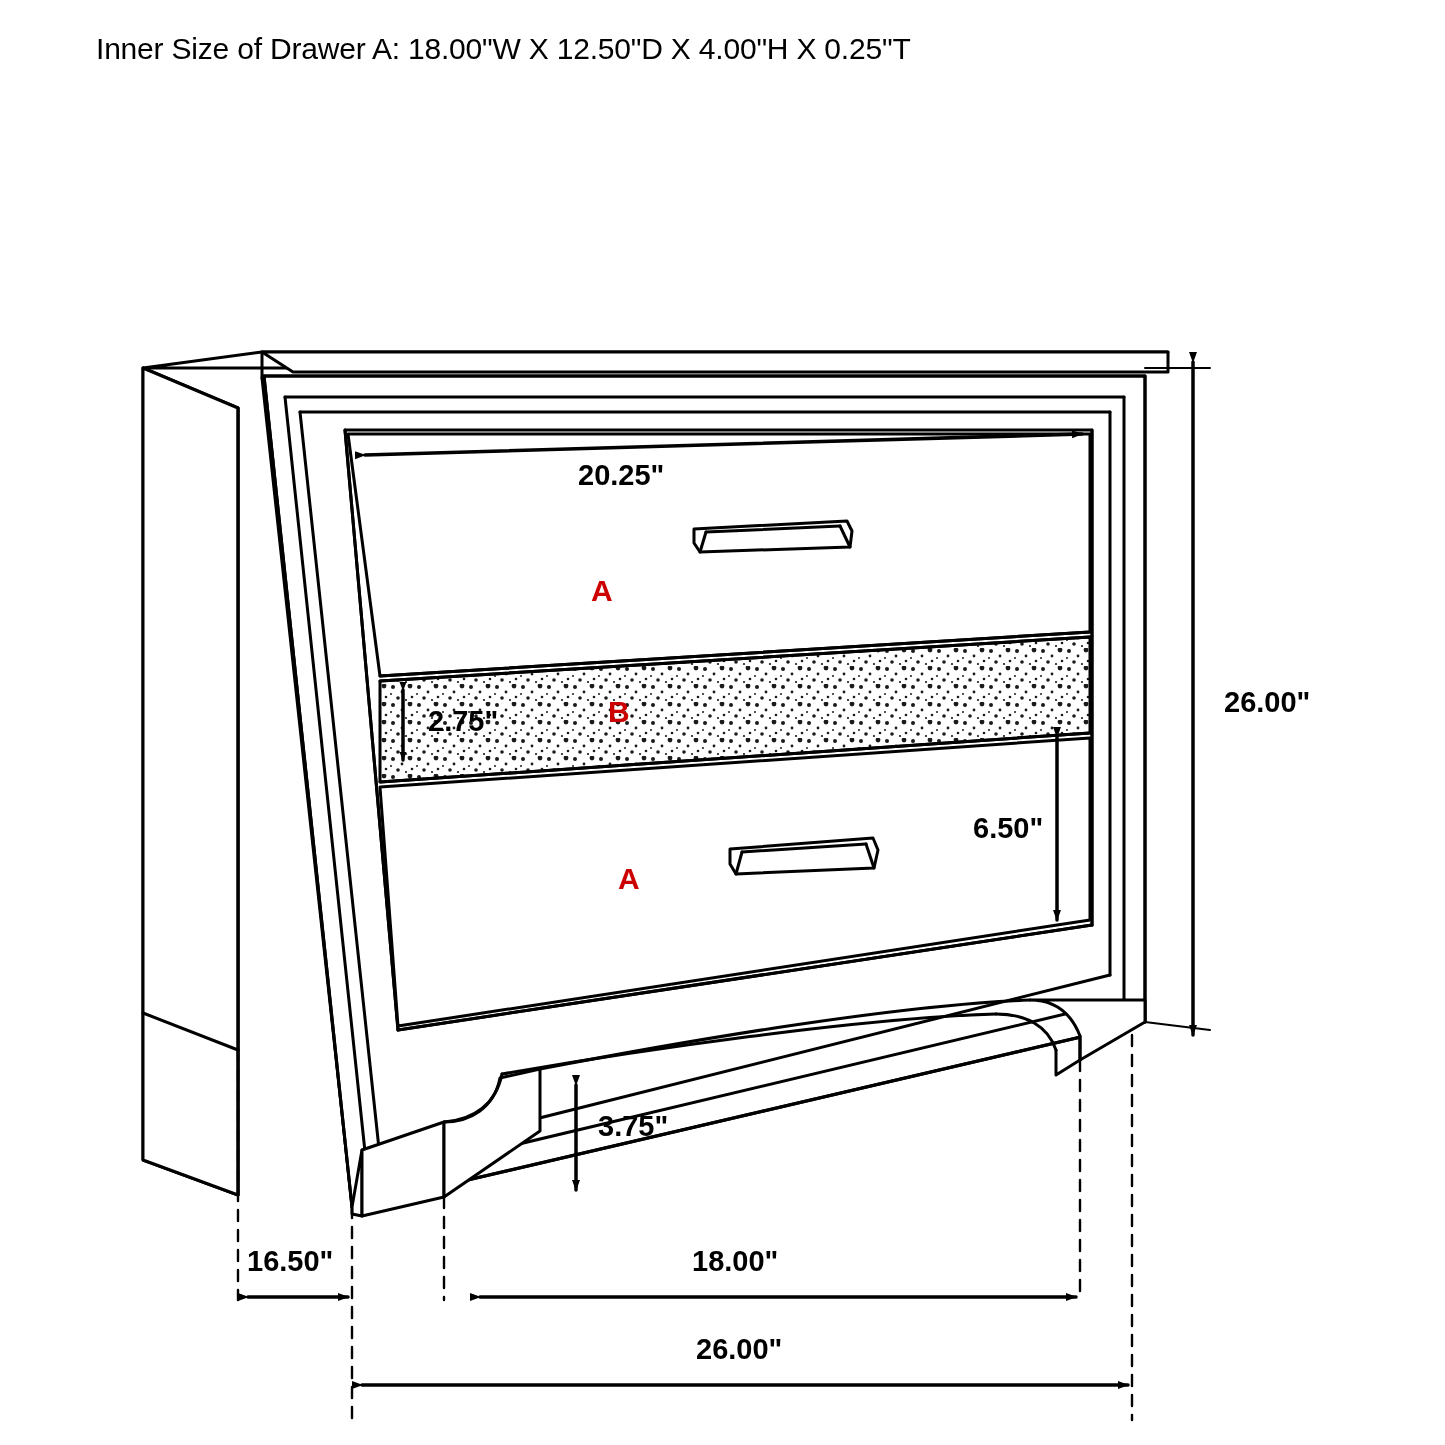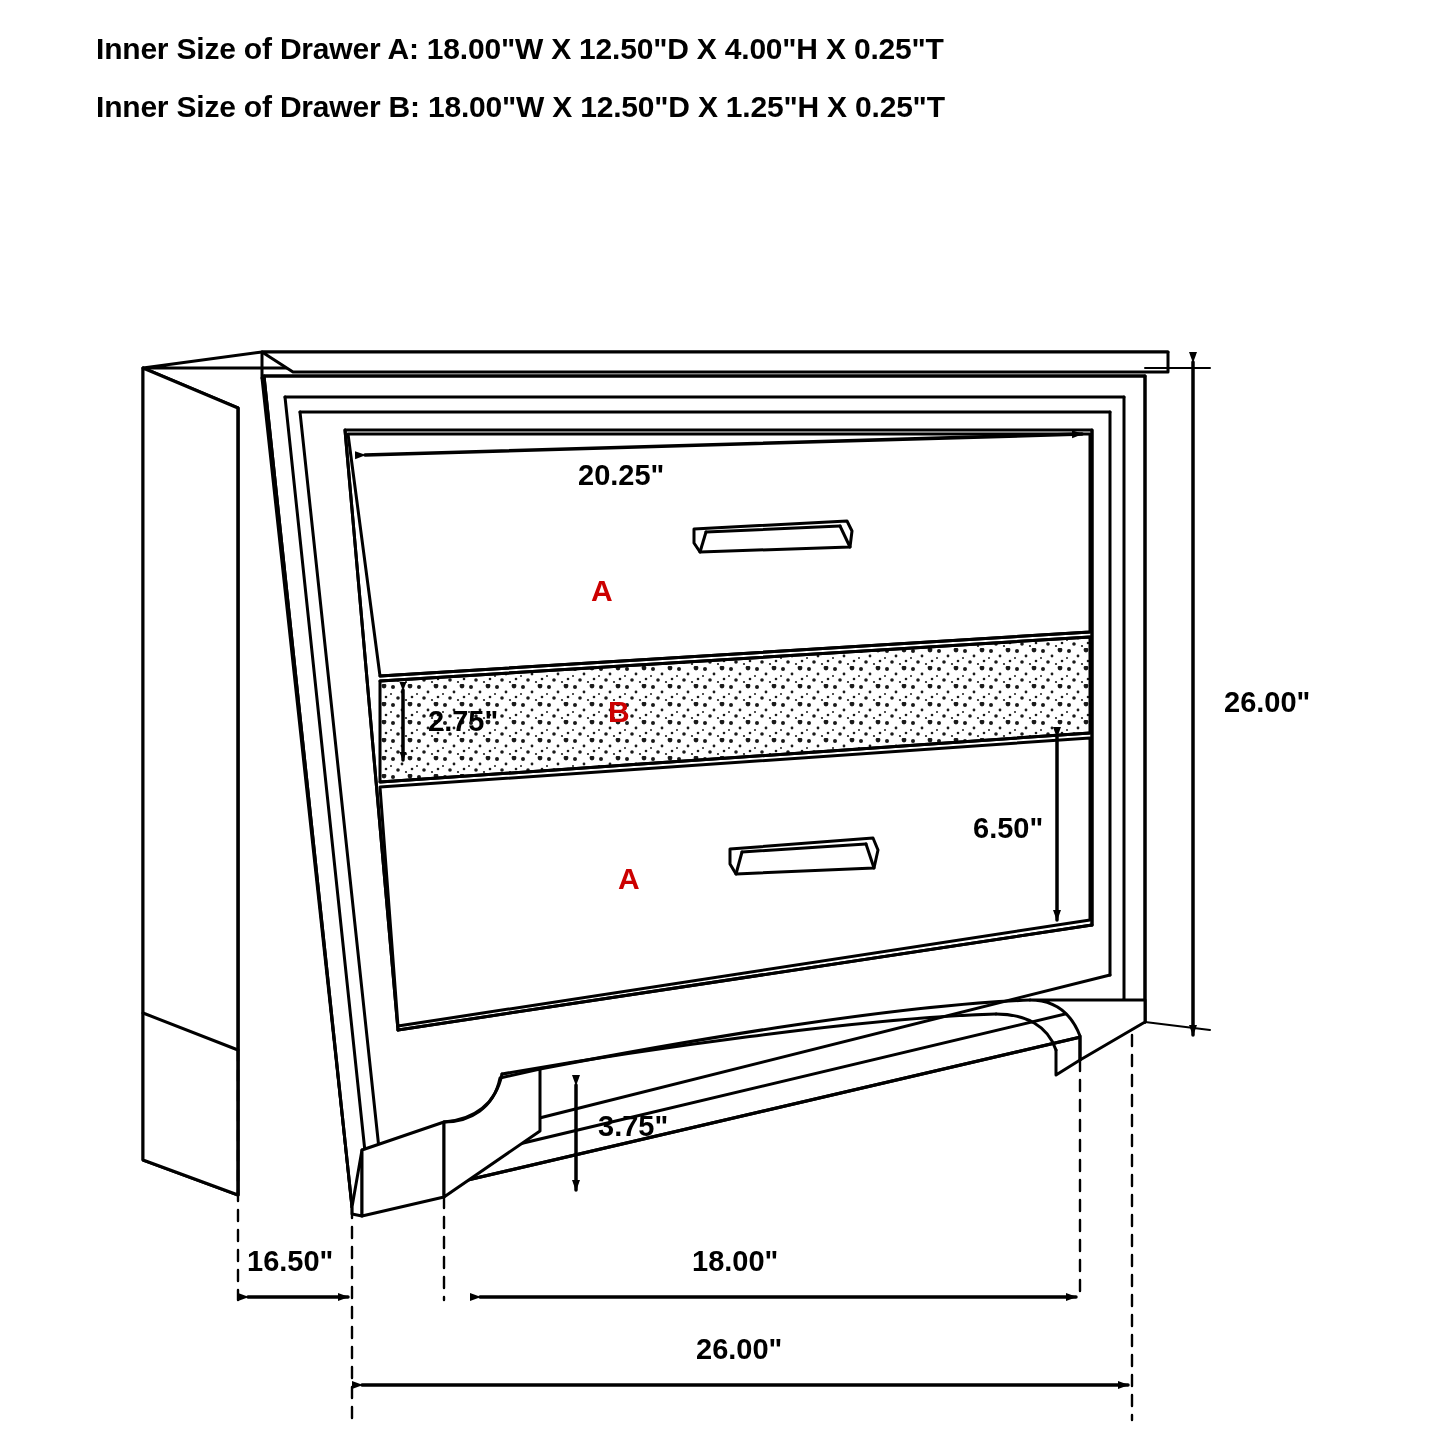--- a/index.html
+++ b/index.html
@@ -11,21 +11,21 @@
     position: relative;
     width: 1445px;
     height: 1445px;
     background: #ffffff;
     font-family: "Liberation Sans", sans-serif;
     overflow: hidden;
   }
   .hdr {
     position: absolute;
     left: 96px;
-    font-weight: bold;
+    font-weight: normal;
     font-size: 30px;
     color: #000000;
     letter-spacing: -0.2px;
     white-space: nowrap;
   }
   #hdr1 { top: 32px; }
   #hdr2 { top: 90px; }
 
   .dimlabel {
     position: absolute;
@@ -48,21 +48,20 @@
     width: 1445px;
     height: 1445px;
   }
 </style>
 </head>
 <body>
 
 <div id="page">
 
   <div class="hdr" id="hdr1">Inner Size of Drawer A: 18.00"W X 12.50"D X 4.00"H X 0.25"T</div>
-  <div class="hdr" id="hdr2">Inner Size of Drawer B: 18.00"W X 12.50"D X 1.25"H X 0.25"T</div>
 
   <svg class="draw" viewBox="0 0 1445 1445">
     <defs>
       <marker id="ah" markerWidth="12" markerHeight="12" refX="10" refY="4" orient="auto" markerUnits="userSpaceOnUse">
         <path d="M0,0 L11,4 L0,8 z" fill="#000"></path>
       </marker>
       <marker id="ahs" markerWidth="10" markerHeight="10" refX="8" refY="3.5" orient="auto" markerUnits="userSpaceOnUse">
         <path d="M0,0 L9,3.5 L0,7 z" fill="#000"></path>
       </marker>
       <pattern id="speck" width="26" height="18" patternUnits="userSpaceOnUse">

